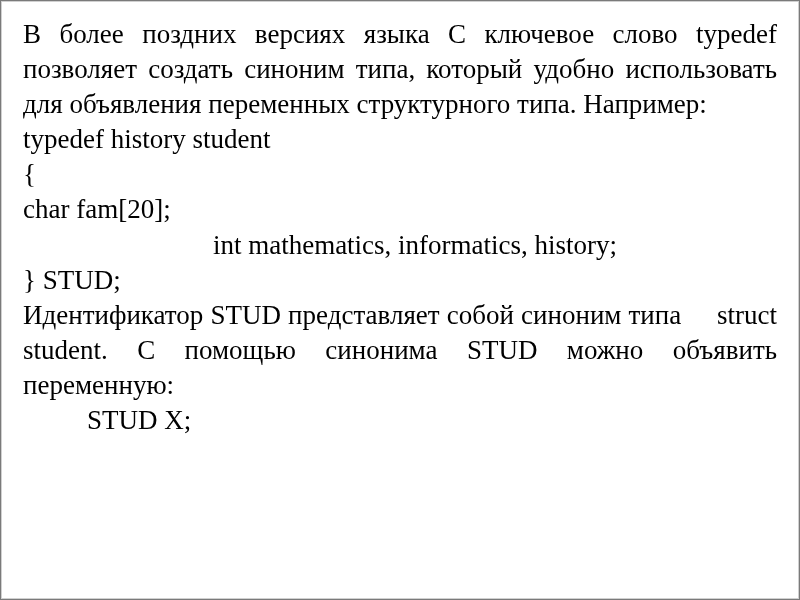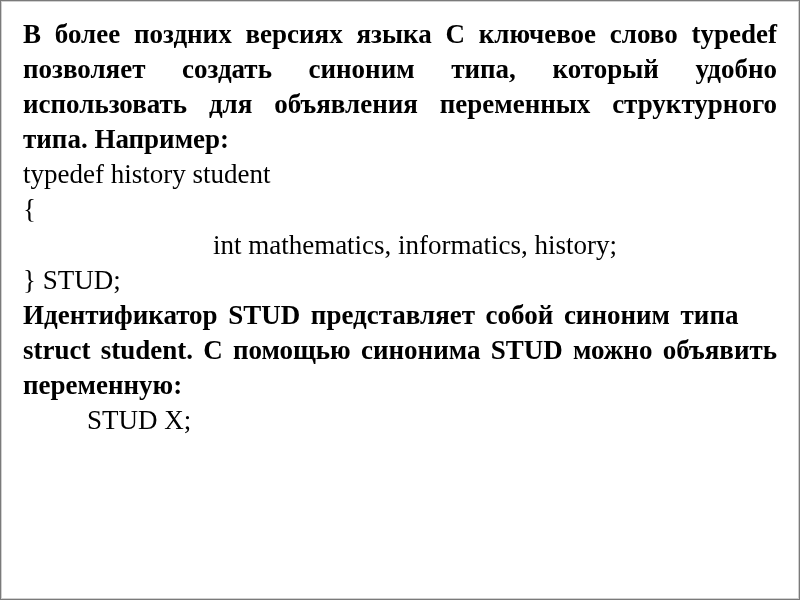--- a/index.html
+++ b/index.html
@@ -21,21 +21,20 @@
     background: #fff;
   }
   .content {
     font-size: 27px;
     line-height: 1.3;
     color: #000;
   }
   .justify {
     text-align: justify;
     text-align-last: left;
-    font-weight: bold;
   }
   .justify-full {
     text-align: justify;
     text-align-last: justify;
     margin-top: 36px;
   }
   .indent {
     padding-left: 30px;
     text-align: center;
   }
@@ -46,20 +45,21 @@
 </head>
 <body>
 
 <div class="slide">
   <div class="content">
 
     <div class="justify">В более поздних версиях языка С ключевое слово typedef позволяет создать синоним типа, который удобно использовать для объявления переменных структурного типа. Например:</div>
 
     <div>typedef history student</div>
     <div>{</div>
+    <div>char  fam[20];</div>
     <div class="indent">int mathematics, informatics, history;</div>
     <div>} STUD;</div>
 
     <div class="justify">
       <span class="justify-full" style="display:inline">Идентификатор STUD представляет собой синоним типа</span>&nbsp;&nbsp;&nbsp;&nbsp;<span> struct student. С помощью синонима STUD можно объявить переменную:</span>
     </div>
 
     <div class="indent2">STUD X;</div>
 
   </div>

